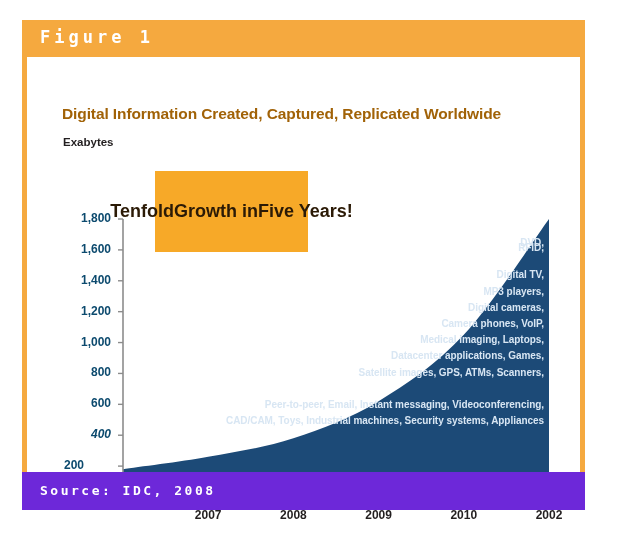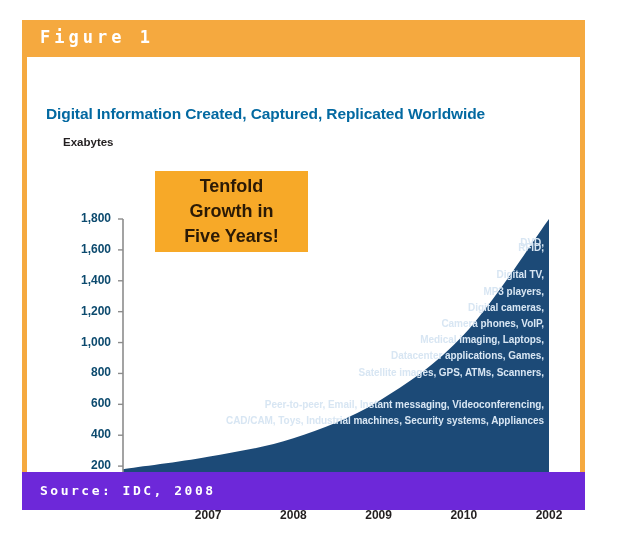--- a/index.html
+++ b/index.html
@@ -84,25 +84,25 @@
     font-size: 13px;
     font-weight: bold;
     letter-spacing: 2.5px;
     color: #FFFFFF;
     white-space: nowrap;
   }
 
   
   #chart-title {
     position: absolute;
-    left: 19px;
+    left: 35px;
     top: 48px;
     font-size: 15.5px;
     font-weight: bold;
-    color: #0369a1;
+    color: #a16207;
     letter-spacing: -0.1px;
     white-space: nowrap;
   }
 
   
   #chart-area {
     position: absolute;
     left: 0px;
     top: 80px;
     width: 553px;
@@ -163,21 +163,21 @@
   
   #callout-box {
     position: absolute;
     left: 128px;
     top: 34px;
     width: 153px;
     height: 81px;
     background: #F7A928;
     box-sizing: border-box;
     display: flex;
-    flex-direction: column;
+    flex-direction: row;
     align-items: center;
     justify-content: center;
   }
   .callout-line {
     font-size: 18px;
     font-weight: bold;
     color: #2B1A06;
     line-height: 25px;
     white-space: nowrap;
   }
@@ -229,22 +229,22 @@
         <div class="axis-unit-label" style="left:36px; top:-1px;">Exabytes</div>
 
         <div id="y-tick-labels">
             <div class="ytick-label" style="left: 10px; width: 74px; top: 74px;">1,800</div>
             <div class="ytick-label" style="left: 10px; width: 74px; top: 104.889px;">1,600</div>
             <div class="ytick-label" style="left: 10px; width: 74px; top: 135.778px;">1,400</div>
             <div class="ytick-label" style="left: 10px; width: 74px; top: 166.667px;">1,200</div>
             <div class="ytick-label" style="left: 10px; width: 74px; top: 197.556px;">1,000</div>
             <div class="ytick-label" style="left: 10px; width: 74px; top: 228.444px;">800</div>
             <div class="ytick-label" style="left: 10px; width: 74px; top: 259.333px;">600</div>
-            <div class="ytick-label" style="left: 10px; width: 74px; top: 290.222px;">400</div>
-            <div class="ytick-label" style="left: 10px; width: 74px; top: 321.111px;">200</div>
+            <div class="ytick-label" style="left: 10px; width: 74px; top: 290.222px; font-style: italic;">400</div>
+            <div class="ytick-label" style="left: 10px; width: 74px; top: 321.111px; text-align: center;">200</div>
             <div class="ytick-label" style="left: 10px; width: 74px; top: 352px;">0</div>
           </div>
         <div id="x-tick-labels">
             <div class="xtick-label" style="left: 48px; width: 80px; top: 371px; margin-top: 36px;">2006</div>
             <div class="xtick-label" style="left: 141.2px; width: 80px; top: 371px;">2007</div>
             <div class="xtick-label" style="left: 226.4px; width: 80px; top: 371px;">2008</div>
             <div class="xtick-label" style="left: 311.6px; width: 80px; top: 371px;">2009</div>
             <div class="xtick-label" style="left: 396.8px; width: 80px; top: 371px;">2010</div>
             <div class="xtick-label" style="left: 482px; width: 80px; top: 371px;">2002</div>
           </div>

